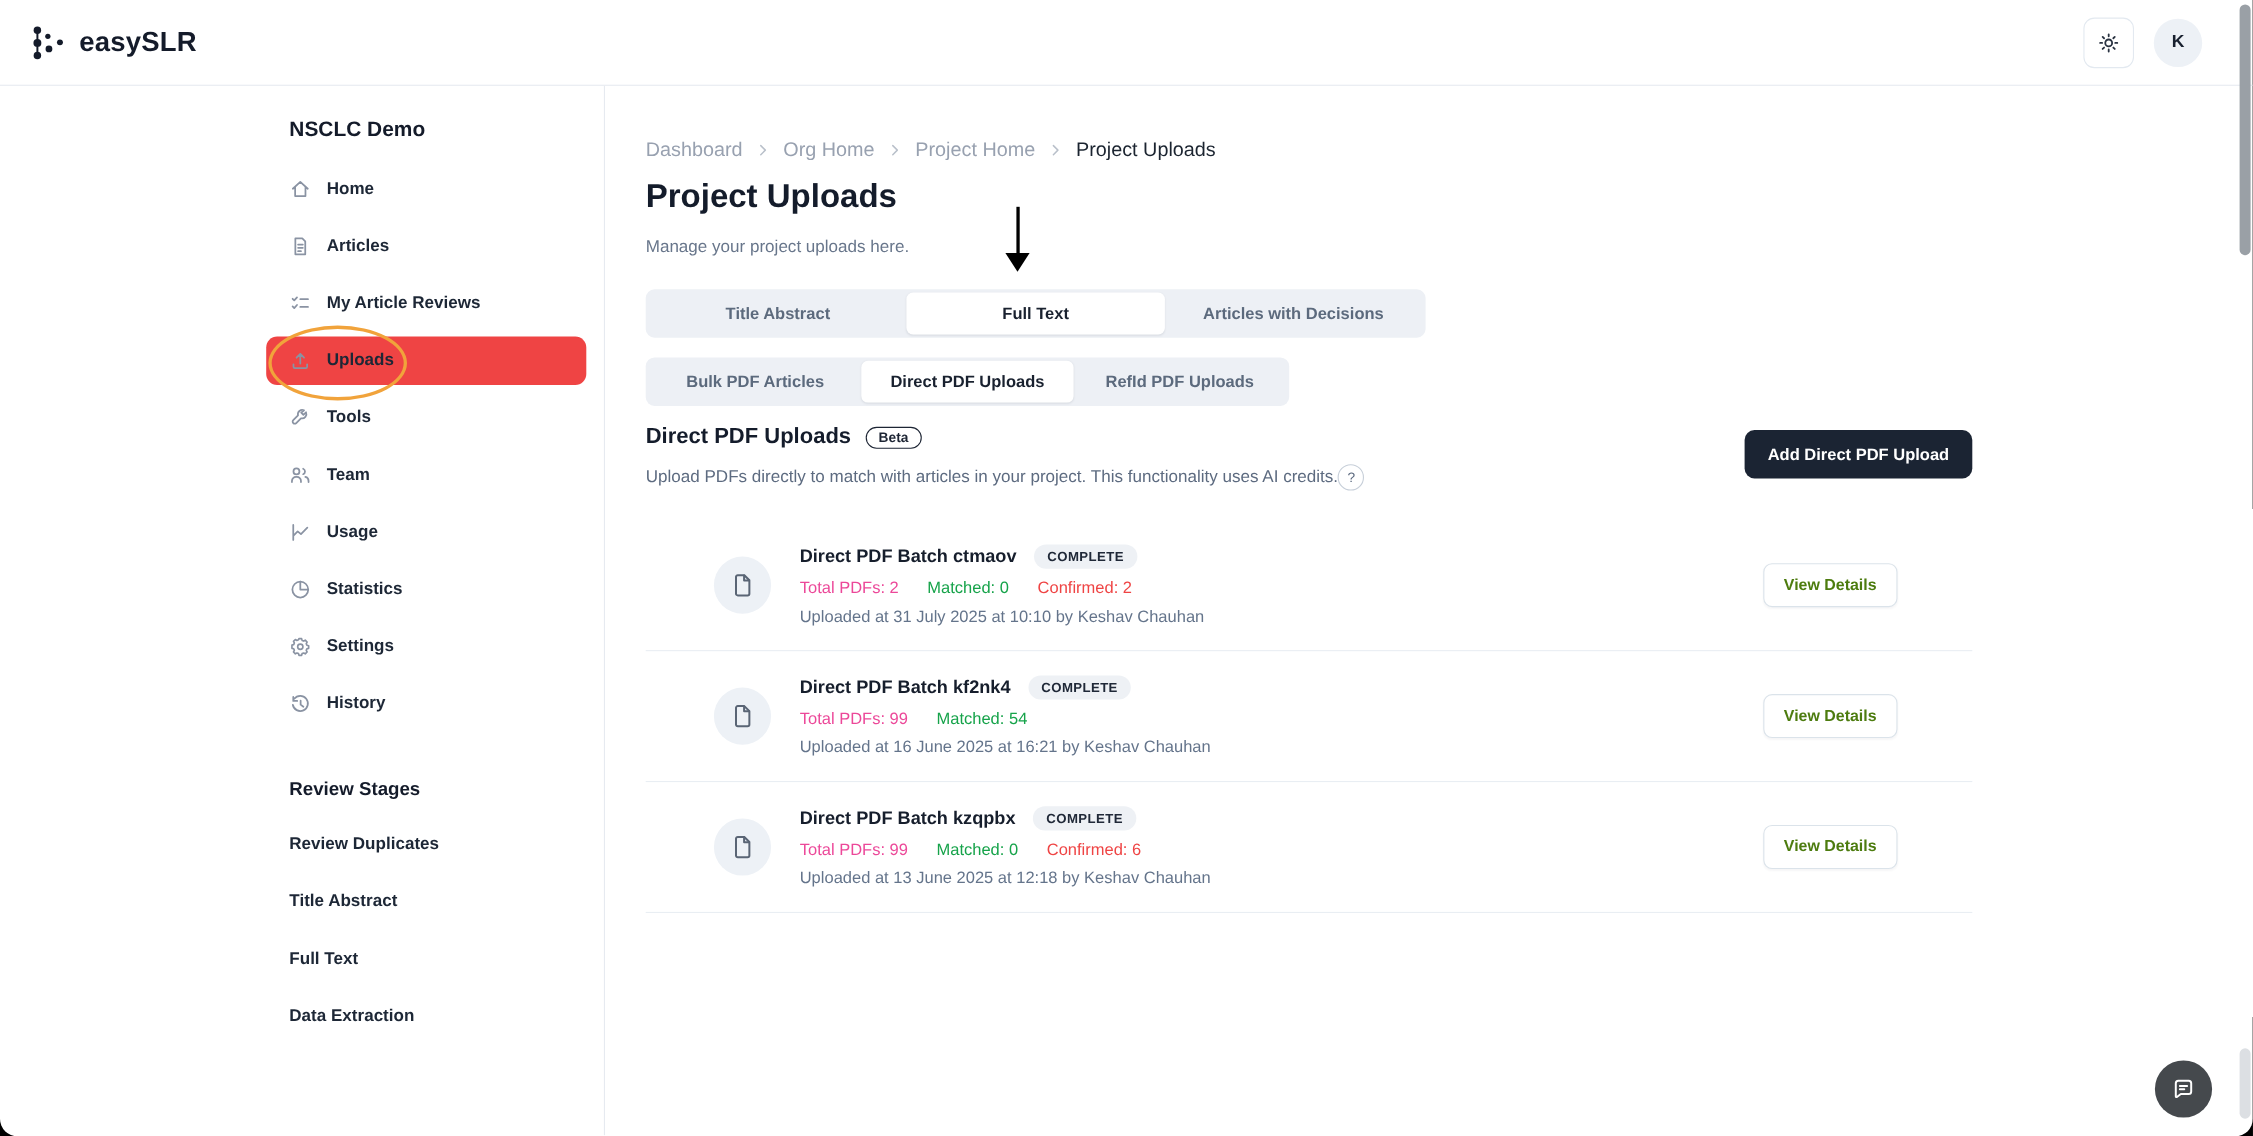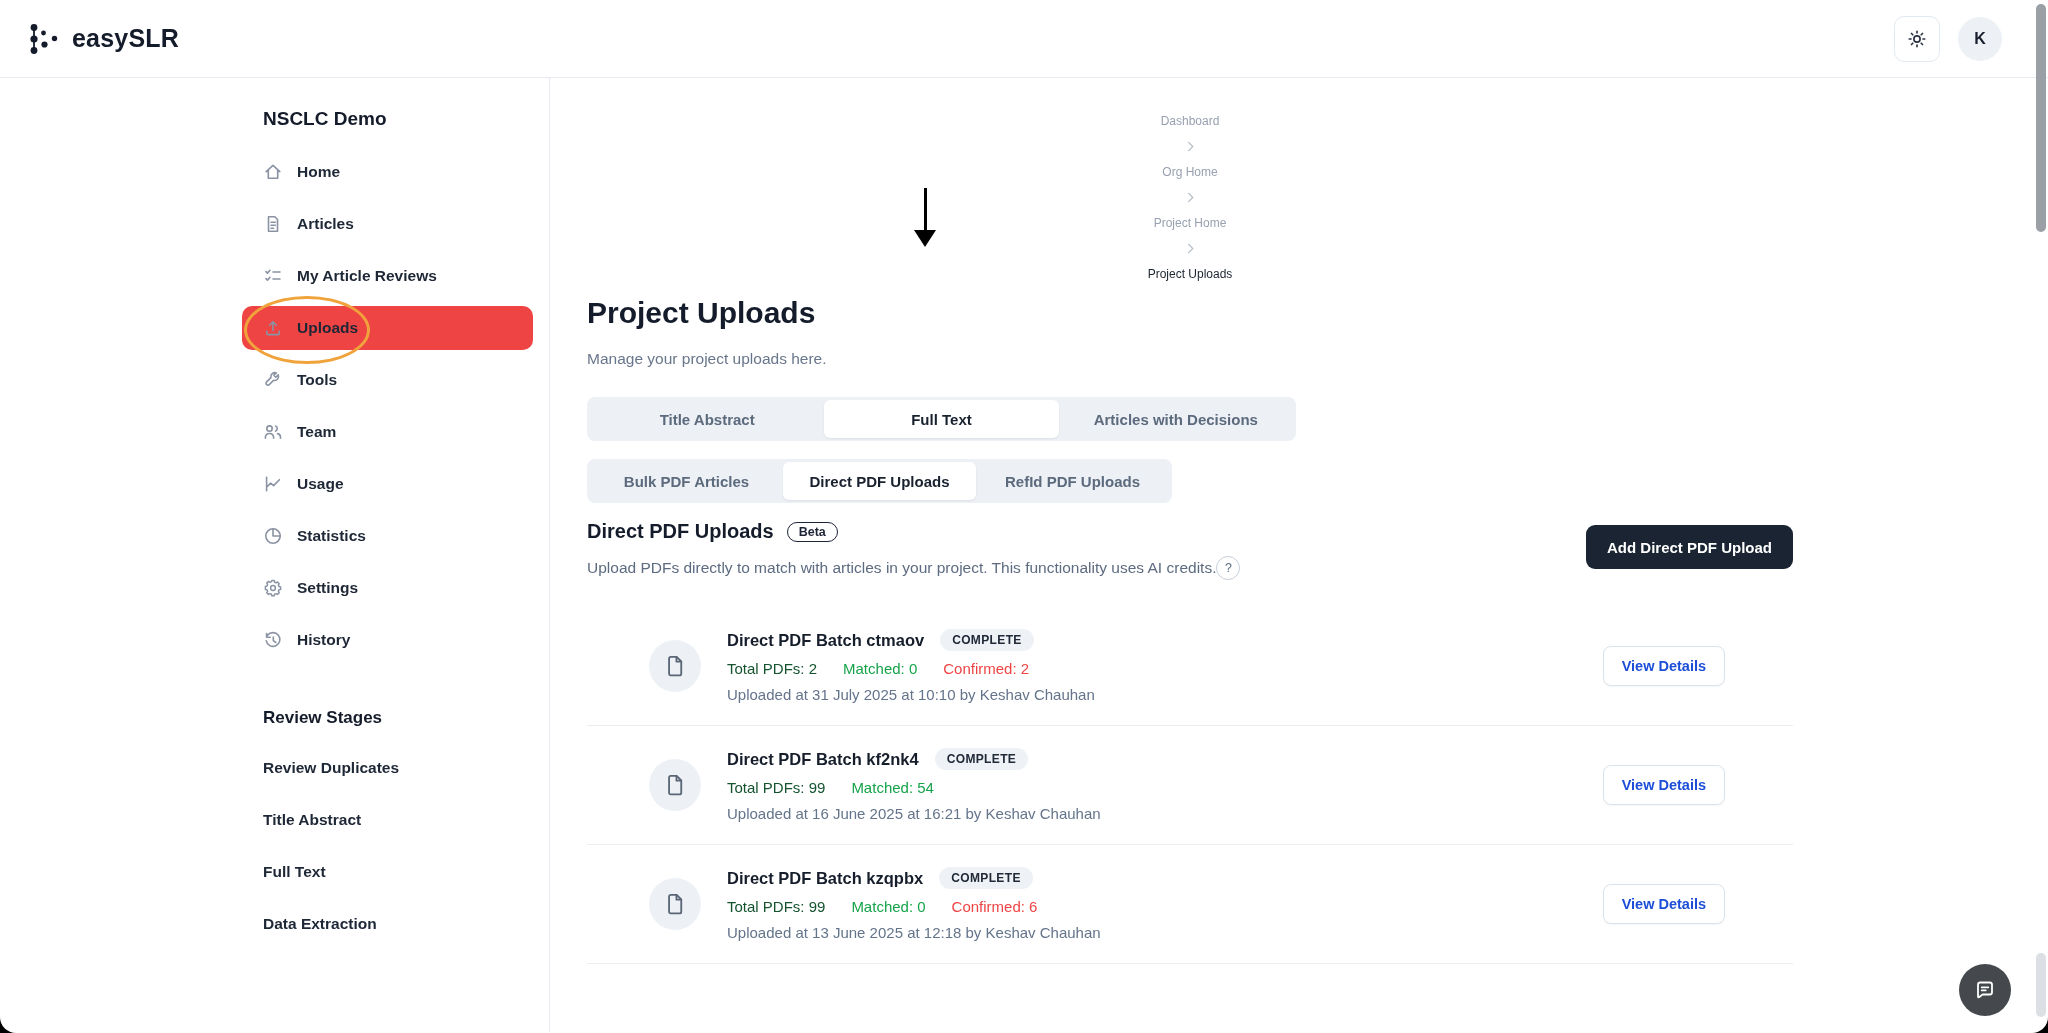--- a/index.html
+++ b/index.html
@@ -31,21 +31,21 @@
   .nav-label{font-size:15.5px;font-weight:700;color:#1d2736;}
   .stages-heading{font-size:17px;font-weight:700;color:#141b2a;padding-left:21px;margin:46px 0 18px;}
   .stage-item{height:44px;margin-bottom:8px;display:flex;align-items:center;padding-left:21px;
               font-size:15.5px;font-weight:700;color:#1d2736;border-radius:10px;cursor:pointer;box-sizing:border-box;}
   .annotation-ellipse{position:absolute;left:2px;top:-10px;width:120px;height:62px;
                       border:3px solid #f1a33b;border-radius:50%;pointer-events:none;}
 
   
   .main{flex:1;min-width:0;}
   .main-inner{width:1206px;margin-left:37px;}
-  .breadcrumb{margin-top:36px;display:flex;align-items:center;gap:11px;font-size:12px;color:#98a1b0;flex-direction:column;}
+  .breadcrumb{margin-top:48px;display:flex;align-items:center;gap:11px;font-size:18px;color:#98a1b0;}
   .crumb{cursor:pointer;}
   .crumb.current{color:#1b2430;font-weight:500;cursor:default;}
   .crumb-sep{color:#b9c0ca;display:flex;align-items:center;}
   .page-title{margin-top:15px;font-size:30px;font-weight:800;color:#141c2b;}
   .page-subtitle{margin-top:9px;font-size:15.5px;color:#68768b;}
 
   .tabgroup{background:#edf0f5;border-radius:8px;padding:3px;display:flex;box-sizing:border-box;height:44px;}
   .tabs-primary{margin-top:29px;width:709px;}
   .tabs-secondary{margin-top:18px;width:585px;}
   .tab{flex:1;display:flex;align-items:center;justify-content:center;font-size:15px;font-weight:700;
@@ -67,26 +67,26 @@
   .batch-list{margin-top:27px;}
   .batch-row{display:flex;align-items:center;padding:22px 0;border-bottom:1px solid #e9eef3;}
   .file-circle{width:52px;height:52px;border-radius:50%;background:#edf1f6;display:flex;align-items:center;
                justify-content:center;color:#5a6575;margin-left:62px;flex:none;}
   .batch-body{margin-left:26px;}
   .batch-title-row{display:flex;align-items:center;gap:16px;}
   .batch-name{font-size:16.5px;font-weight:700;color:#161e2c;}
   .status-badge{background:#eef1f5;border-radius:999px;padding:4px 12px;font-size:12px;font-weight:700;
                 color:#202938;letter-spacing:.03em;}
   .batch-stats{margin-top:9px;display:flex;gap:26px;font-size:15px;font-weight:500;}
-  .stat-total{color:#14532d;}
+  .stat-total{color:#ec4899;}
   .stat-matched{color:#16a34a;}
   .stat-confirmed{color:#ef4444;}
   .batch-uploaded{margin-top:9px;font-size:15px;color:#64748b;}
   .view-btn{margin-left:auto;margin-right:68px;height:40px;padding:0 18px;background:#fff;
-            border:1px solid #dbe3ea;border-radius:8px;font-size:14.5px;font-weight:700;color:#1d4ed8;
+            border:1px solid #dbe3ea;border-radius:8px;font-size:14.5px;font-weight:700;color:#4d7c0f;
             font-family:inherit;cursor:pointer;box-shadow:0 1px 2px rgba(16,24,40,.04);}
 
   
   .arrow-annotation{position:absolute;left:911px;top:188px;width:28px;height:60px;pointer-events:none;}
   .arrow-shaft{position:absolute;left:12.5px;top:0;width:3px;height:44px;background:#000;}
   .arrow-head{position:absolute;left:3px;top:42px;width:0;height:0;border-left:11px solid transparent;
               border-right:11px solid transparent;border-top:17px solid #000;}
   .chat-fab{position:absolute;right:37px;bottom:17px;width:52px;height:52px;border-radius:50%;
             background:#45494d;display:flex;align-items:center;justify-content:center;color:#fff;
             border:none;cursor:pointer;}

